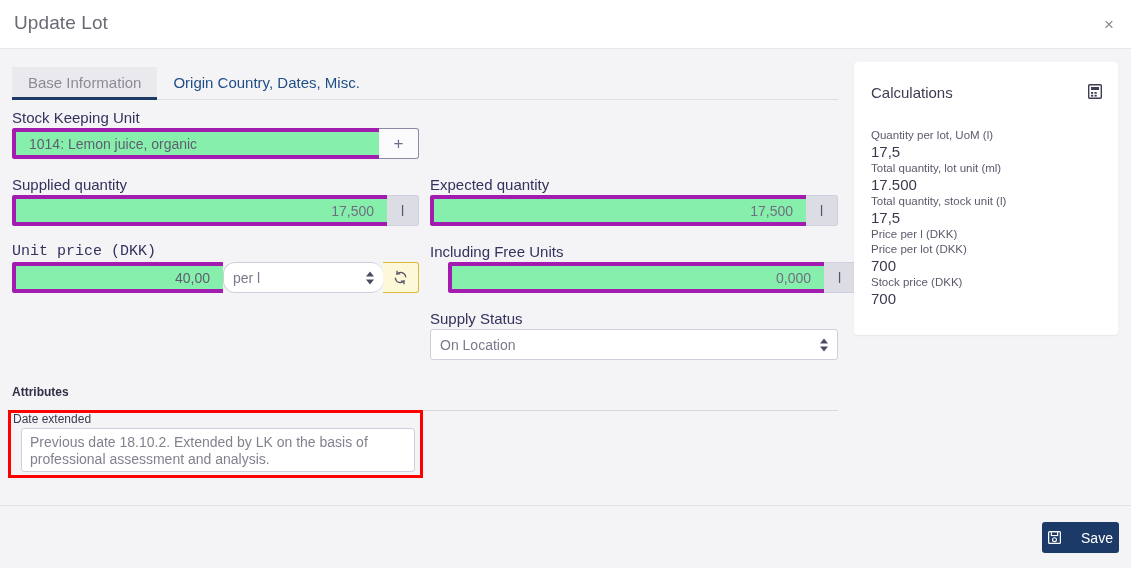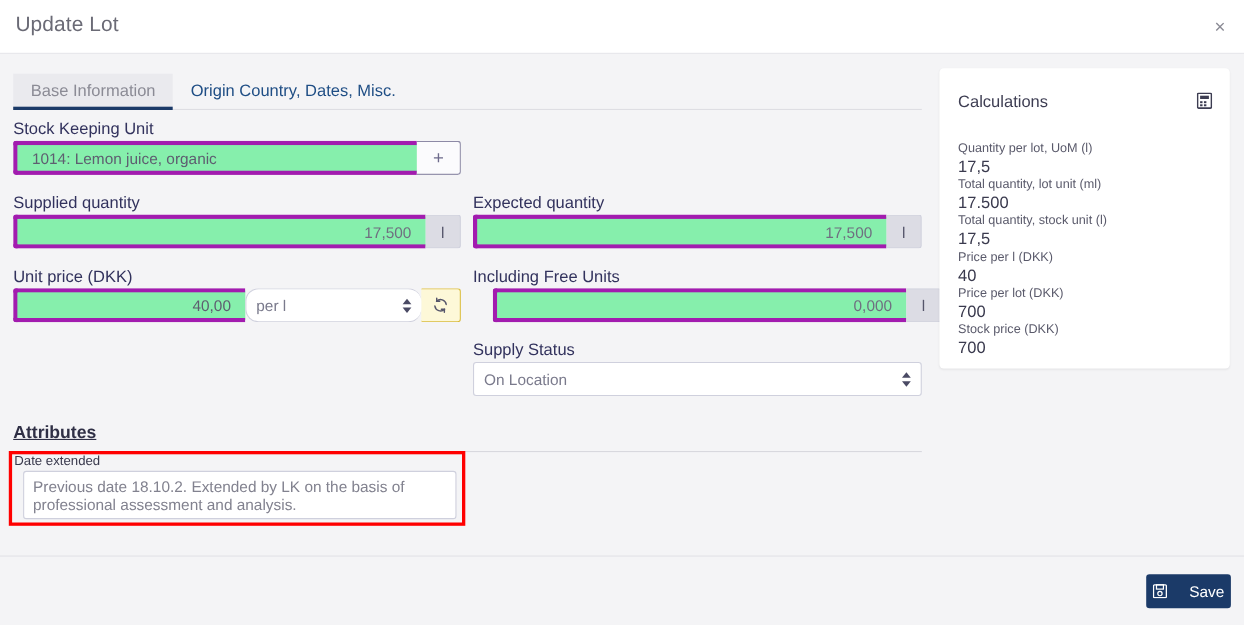--- a/index.html
+++ b/index.html
@@ -123,21 +123,21 @@
     border: 1px solid #d9bb3a; border-left: none;
     border-radius: 0 3px 3px 0;
     background: #fdf8d8;
     display: flex; align-items: center; justify-content: center;
     cursor: pointer;
   }
 
   
   .attr-heading {
     position: absolute; left: 12px; top: 385px;
-    font-size: 16px; font-weight: bold; color: #2f2f45; text-decoration: underline;
+    font-size: 12px; font-weight: bold; color: #2f2f45;
   }
   .attr-divider {
     position: absolute; left: 12px; top: 410px; width: 826px;
     border-top: 1px solid #d8d8de;
   }
   .attr-sublabel {
     position: absolute; left: 13px; top: 412px;
     font-size: 12px; color: #3a3a4d;
     background: #f4f4f6; padding-right: 6px;
   }
@@ -216,21 +216,21 @@
   <input class="txt num ro left-join" value="17,500" style="">
   <div class="addon">l</div>
 </div>
 
 <div class="field-label" style="left:430px; top:176px;">Expected quantity</div>
 <div class="input-row" style="left:430px; top:195px; width:408px;">
   <input class="txt num ro left-join" value="17,500" style="">
   <div class="addon">l</div>
 </div>
 
-<div class="field-label" style="left:12px; top:243px;">Unit price (DKK)</div>
+<div class="field-label" style="left:12px; top:243px;font-family:Liberation Mono, monospace;">Unit price (DKK)</div>
 <div class="input-row" style="left:12px; top:262px; width:407px;justify-content:flex-end;">
   <input class="txt num" style="flex: 0 0 177px; border-radius: 3px 0px 0px 3px; border-right: none;" value="40,00">
   <div class="selwrap" style="flex:1 1 auto; border-radius:12px; border-right:none;">
     <select>
       <option>per l</option>
     </select>
     <span class="arrows"></span>
   </div>
   <div class="refreshbtn">
     <svg width="15" height="15" viewBox="0 0 16 16" fill="none" stroke="#55556a" stroke-width="1.4" stroke-linecap="round">
@@ -275,21 +275,20 @@
     </svg>
   </span>
   <div class="calc-list">
     <div class="calc-key">Quantity per lot, UoM (l)</div>
     <div class="calc-val">17,5</div>
     <div class="calc-key">Total quantity, lot unit (ml)</div>
     <div class="calc-val">17.500</div>
     <div class="calc-key">Total quantity, stock unit (l)</div>
     <div class="calc-val">17,5</div>
     <div class="calc-key">Price per l (DKK)</div>
-    <div class="calc-val">40</div>
     <div class="calc-key">Price per lot (DKK)</div>
     <div class="calc-val">700</div>
     <div class="calc-key">Stock price (DKK)</div>
     <div class="calc-val">700</div>
   </div>
 </div>
 
 <div class="footer-divider"></div>
 <button class="save-btn">
   <svg width="13" height="13" viewBox="0 0 14 14">

